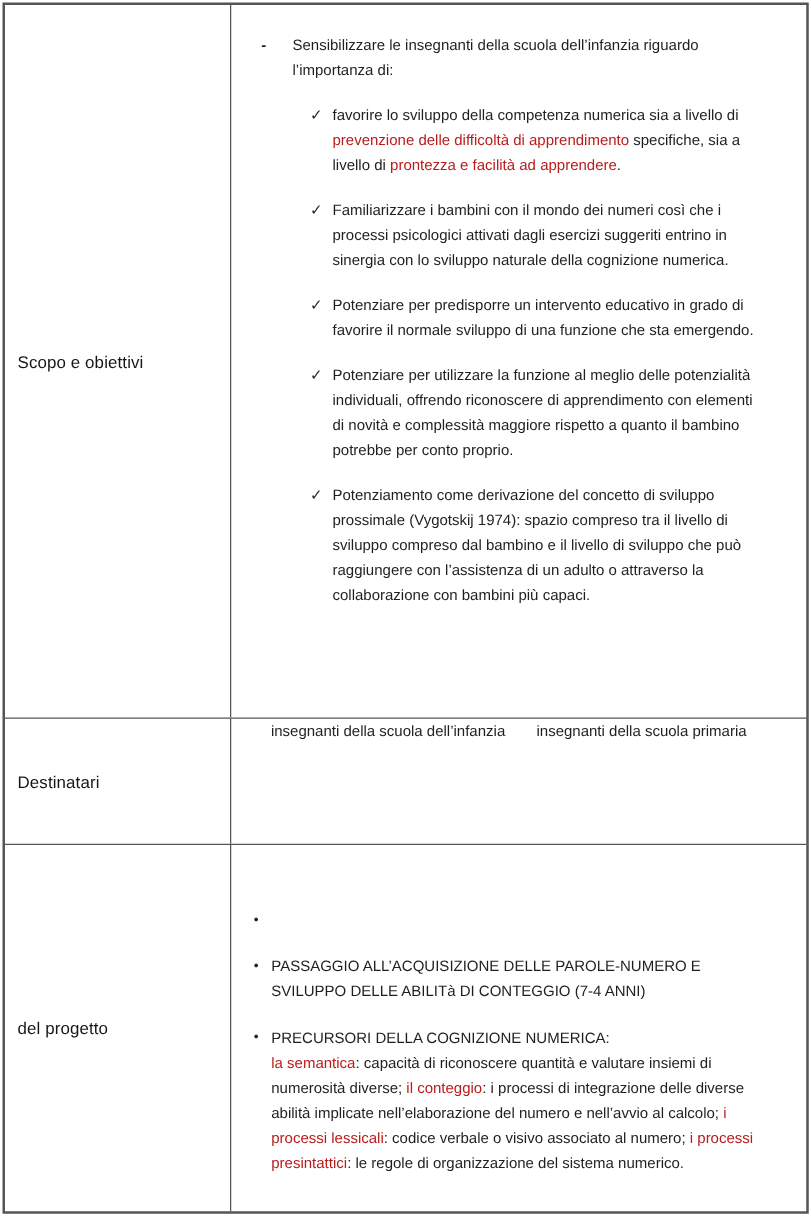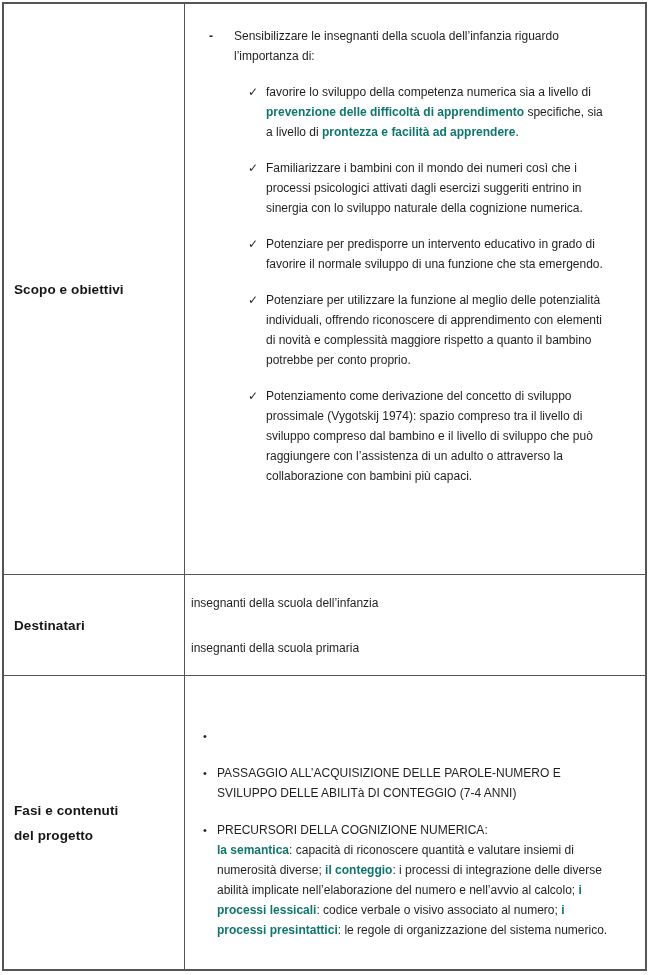--- a/index.html
+++ b/index.html
@@ -40,21 +40,21 @@
     border-right: 1px solid #555555;
     box-sizing: border-box;
     display: flex;
     flex-direction: column;
     justify-content: center;
     padding-left: 10px;
     padding-right: 8px;
   }
   .label-cell .lbl {
     font-size: 13.5px;
-    font-weight: bold;
+    font-weight: normal;
     color: #161616;
     line-height: 25px;
     letter-spacing: 0.1px;
   }
   .content-cell {
     flex: 1 1 auto;
     box-sizing: border-box;
     color: #1f1f1f;
     font-size: 12px;
     line-height: 20px;
@@ -81,41 +81,40 @@
   }
   .check-item .bullet {
     flex: 0 0 18px;
     font-size: 12px;
   }
   .check-item .txt { max-width: 340px; }
 
   
   .row-destinatari .content-cell {
     display: flex;
-    flex-direction: column;
     justify-content: center;
     gap: 25px;
     padding-left: 6px;
     padding-right: 22px;
   }
 
   
   .row-fasi .content-cell { padding: 50px 22px 10px 0; }
   .dot-item {
     display: flex;
     padding-left: 18px;
     margin-bottom: 17px;
   }
   .dot-item .bullet {
     flex: 0 0 14px;
     font-size: 11px;
   }
   .dot-item .txt { max-width: 398px; }
 
-  b { font-weight: bold; color: #0f766e; }
+  b { font-weight: normal; color: #b91c1c; }
 </style>
 </head>
 <body>
 
 <div class="page">
   <div class="doc-table">
 
     <div class="t-row row-scopo">
       <div class="label-cell">
         <span class="lbl">Scopo e obiettivi</span>
@@ -153,21 +152,20 @@
         <span class="lbl">Destinatari</span>
       </div>
       <div class="content-cell">
         <div>insegnanti della scuola dell’infanzia</div>
         <div>insegnanti della scuola primaria</div>
       </div>
     </div>
 
     <div class="t-row row-fasi">
       <div class="label-cell">
-        <span class="lbl">Fasi e contenuti</span>
         <span class="lbl">del progetto</span>
       </div>
       <div class="content-cell">
         <div class="dot-item">
           <span class="bullet">•</span>
         </div>
         <div class="dot-item">
           <span class="bullet">•</span>
           <div class="txt"><span>PASSAGGIO ALL’ACQUISIZIONE DELLE PAROLE-NUMERO E SVILUPPO DELLE ABILITà DI CONTEGGIO (7-4 ANNI)</span></div>
         </div>

